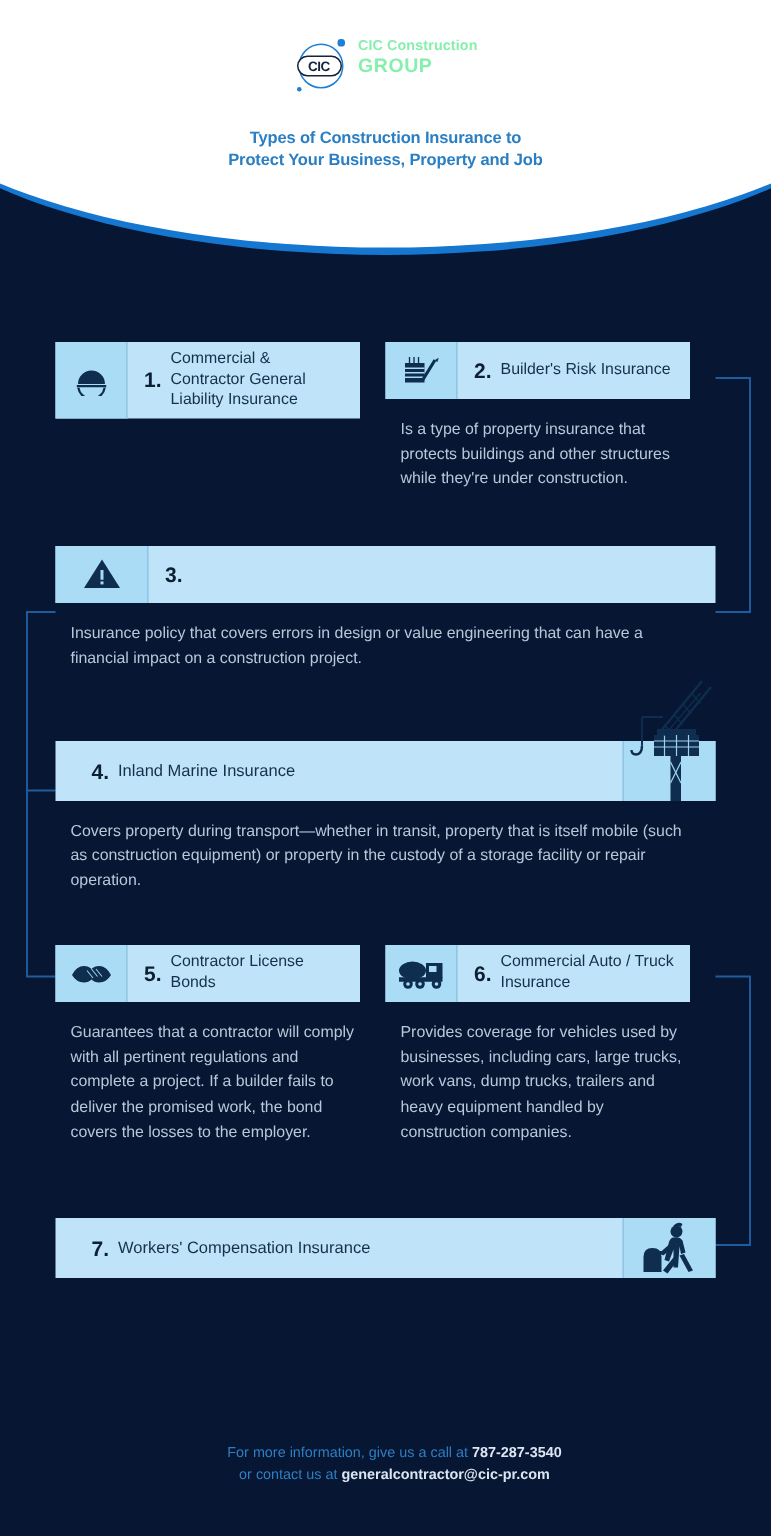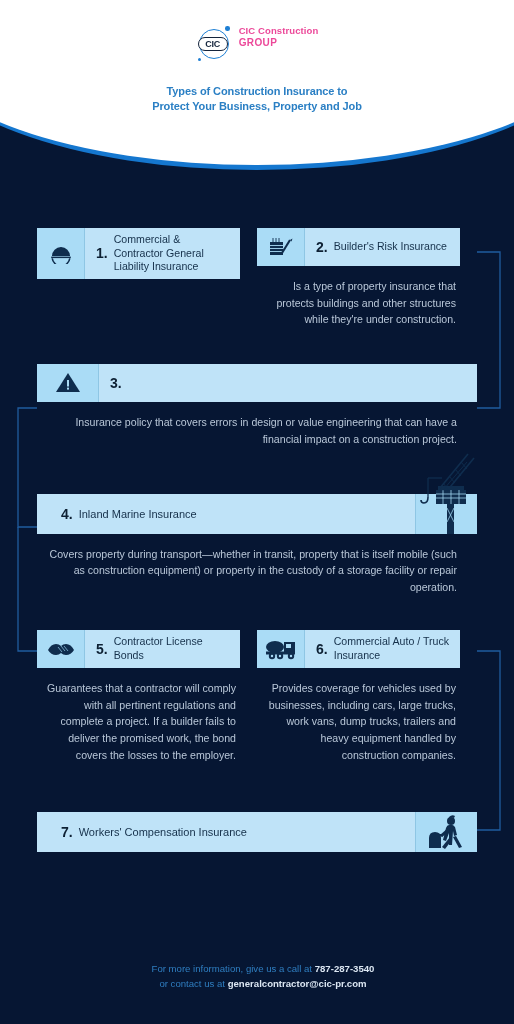--- a/index.html
+++ b/index.html
@@ -82,31 +82,31 @@
     align-items: center;
     justify-content: center;
     font-size: 9px;
     font-weight: bold;
     letter-spacing: -0.3px;
     color: #14243c;
     line-height: 1;
   }
   .logo-text {
     text-align: left;
-    color: #ec4899;
+    color: #86efac;
     line-height: 1.12;
   }
   .logo-text .l1 {
     font-size: 9.5px;
     font-weight: bold;
     letter-spacing: 0.1px;
     display: block;
   }
   .logo-text .l2 {
-    font-size: 10px;
+    font-size: 13px;
     font-weight: bold;
     letter-spacing: 0.4px;
     display: block;
   }
 
   .headline {
     margin-top: 18px;
     font-size: 11px;
     font-weight: bold;
     color: #2a7fc4;
@@ -180,21 +180,20 @@
     color: #15304a;
     line-height: 1.28;
   }
   .title.big { font-size: 11px; }
 
   .body-text {
     padding: 12px 4px 0 10px;
     font-size: 10.6px;
     line-height: 1.58;
     color: #b9c7d8;
-    text-align: right;
   }
   .body-text.wide { padding-right: 20px; }
 
   
   .gap-1 { height: 56px; }
   .gap-2 { height: 36px; }
   .gap-3 { height: 46px; }
   .gap-4 { height: 34px; }
   .gap-5 { height: 48px; }
 

